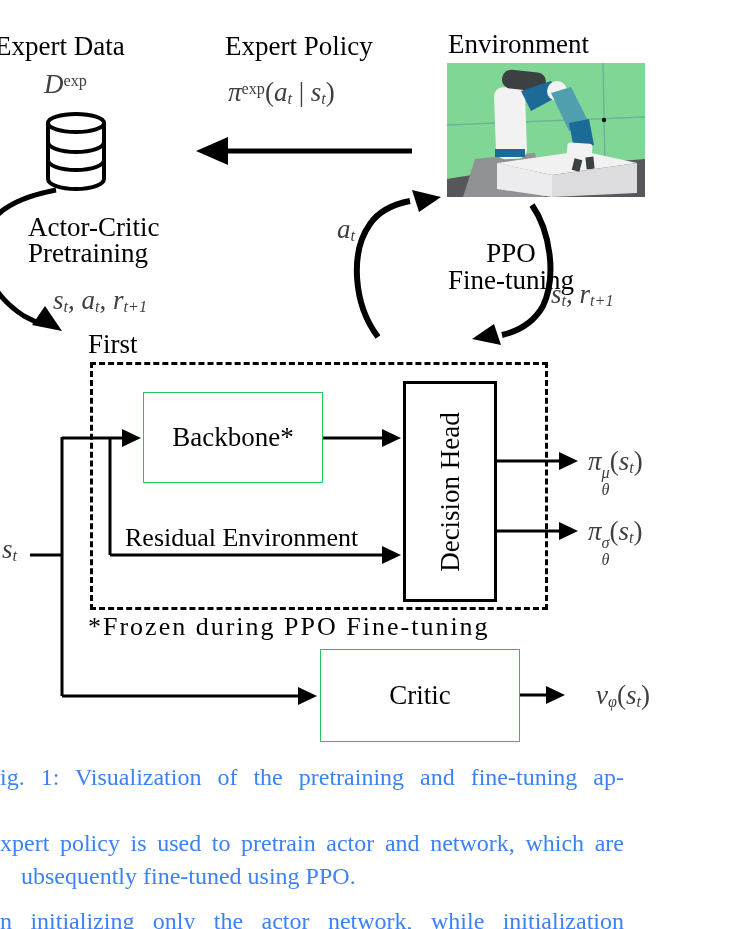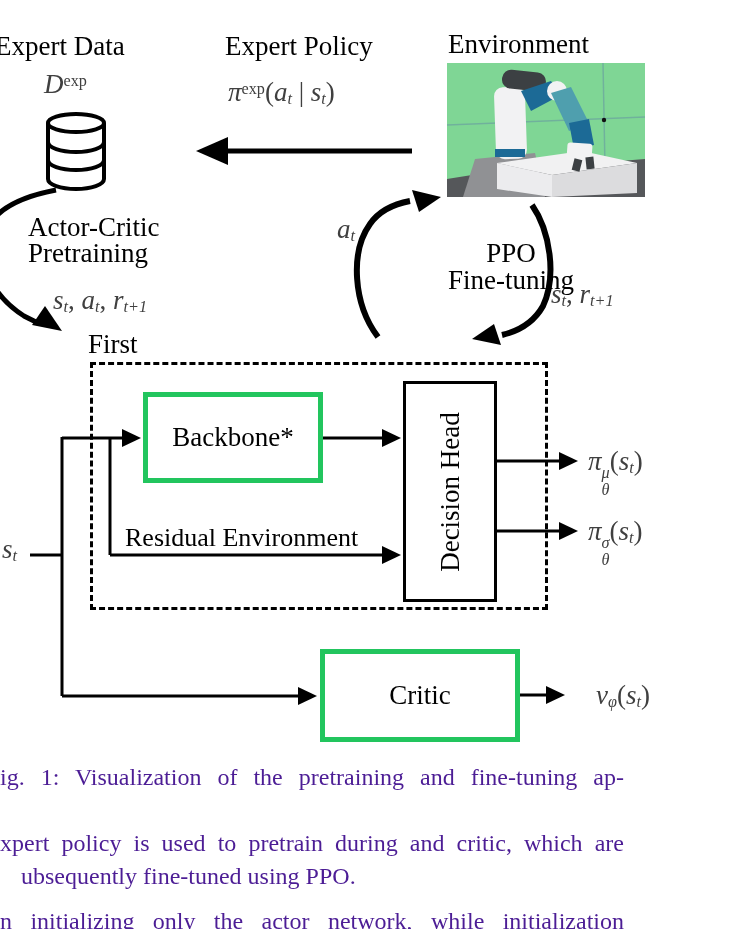--- a/index.html
+++ b/index.html
@@ -10,30 +10,30 @@
   .lab{position:absolute;font:27px/1.08 "Liberation Serif","DejaVu Serif",serif;
        color:#000;white-space:nowrap;}
   .frm{position:absolute;font:27px/1.2 "Liberation Serif","DejaVu Serif",serif;
        color:#404040;white-space:nowrap;}
   .mi{font-style:italic;}
   sub,sup{font-size:.6em;line-height:0;}
   sup{position:relative;top:-0.45em;vertical-align:baseline;}
   sub{position:relative;top:0.2em;vertical-align:baseline;}
   .stk{display:inline-flex;flex-direction:column;align-items:flex-start;
        font-size:.6em;line-height:1.02;vertical-align:-0.52em;}
-  .box{position:absolute;border:5px solid #22c55e;box-sizing:border-box;
+  .box{position:absolute;border:1px solid #22c55e;box-sizing:border-box;
        display:flex;align-items:center;justify-content:center;background:#fff;}
   .boxlab{font:27px/1 "Liberation Serif","DejaVu Serif",serif;white-space:nowrap;}
   .dashedbox{position:absolute;border:3px dashed #000;box-sizing:border-box;background:transparent;}
   .rot{position:absolute;left:50%;top:50%;transform:translate(-50%,-50%) rotate(-90deg);
        font:27px/1 "Liberation Serif","DejaVu Serif",serif;white-space:nowrap;}
   .center2{text-align:center;}
   .note{letter-spacing:2px;}
   .capline{position:absolute;left:0;width:624px;font:24px/1.3 "Liberation Serif","DejaVu Serif",serif;
-           text-align:justify;text-align-last:justify;color:#4c1d95;}
+           text-align:justify;text-align-last:justify;color:#3b82f6;}
   .capline.lastline{text-align-last:left;padding-left:21px;}
 </style>
 </head>
 <body>
 
 <div id="page">
 
   <svg class="abs" style="left:0;top:0;" width="740" height="929" viewBox="0 0 740 929">
 
     <g>
@@ -151,30 +151,31 @@
   <div class="frm" style="left:337px;top:213px;"><span class="mi">a</span><sub class="mi">t</sub></div>
   <div class="lab center2" style="left:410px;top:240px;width:140px;line-height:27px;margin-left:31px;">
     <span>PPO</span><br>
     <span>Fine-tuning</span>
   </div>
   <div class="frm" style="left:551px;top:278px;"><span class="mi">s</span><sub class="mi">t</sub><span>, </span><span class="mi">r</span><sub class="mi">t+1</sub></div>
 
   <div class="lab" style="left:88px;top:330px;">First</div>
   <div class="lab" style="left:125px;top:524px;font-size:26px;">Residual Environment</div>
   <div class="frm" style="left:2px;top:533px;"><span class="mi">s</span><sub class="mi">t</sub></div>
+  <div class="lab note" style="left:88px;top:613px;font-size:26px;">*Frozen during PPO Fine-tuning</div>
 
   <div class="frm" style="left:588px;top:445px;"><span class="mi">π</span><span class="stk">
         <span class="mi">μ</span>
         <span class="mi">θ</span>
       </span><span>(</span><span class="mi">s</span><sub class="mi">t</sub><span>)</span></div>
   <div class="frm" style="left:588px;top:515px;"><span class="mi">π</span><span class="stk">
         <span class="mi">σ</span>
         <span class="mi">θ</span>
       </span><span>(</span><span class="mi">s</span><sub class="mi">t</sub><span>)</span></div>
   <div class="frm" style="left:596px;top:679px;"><span class="mi">v</span><sub class="mi">φ</sub><span>(</span><span class="mi">s</span><sub class="mi">t</sub><span>)</span></div>
 
   <div class="capline" style="top:762px;">ig. 1: Visualization of the pretraining and fine-tuning ap-</div>
-  <div class="capline" style="top:828px;">xpert policy is used to pretrain during and critic, which are</div>
+  <div class="capline" style="top:828px;">xpert policy is used to pretrain actor and network, which are</div>
   <div class="capline lastline" style="top:861px;">ubsequently fine-tuned using PPO.</div>
 
   <div class="capline" style="top:906px;">n initializing only the actor network, while initialization</div>
 
 </div>
 
 </body></html>

